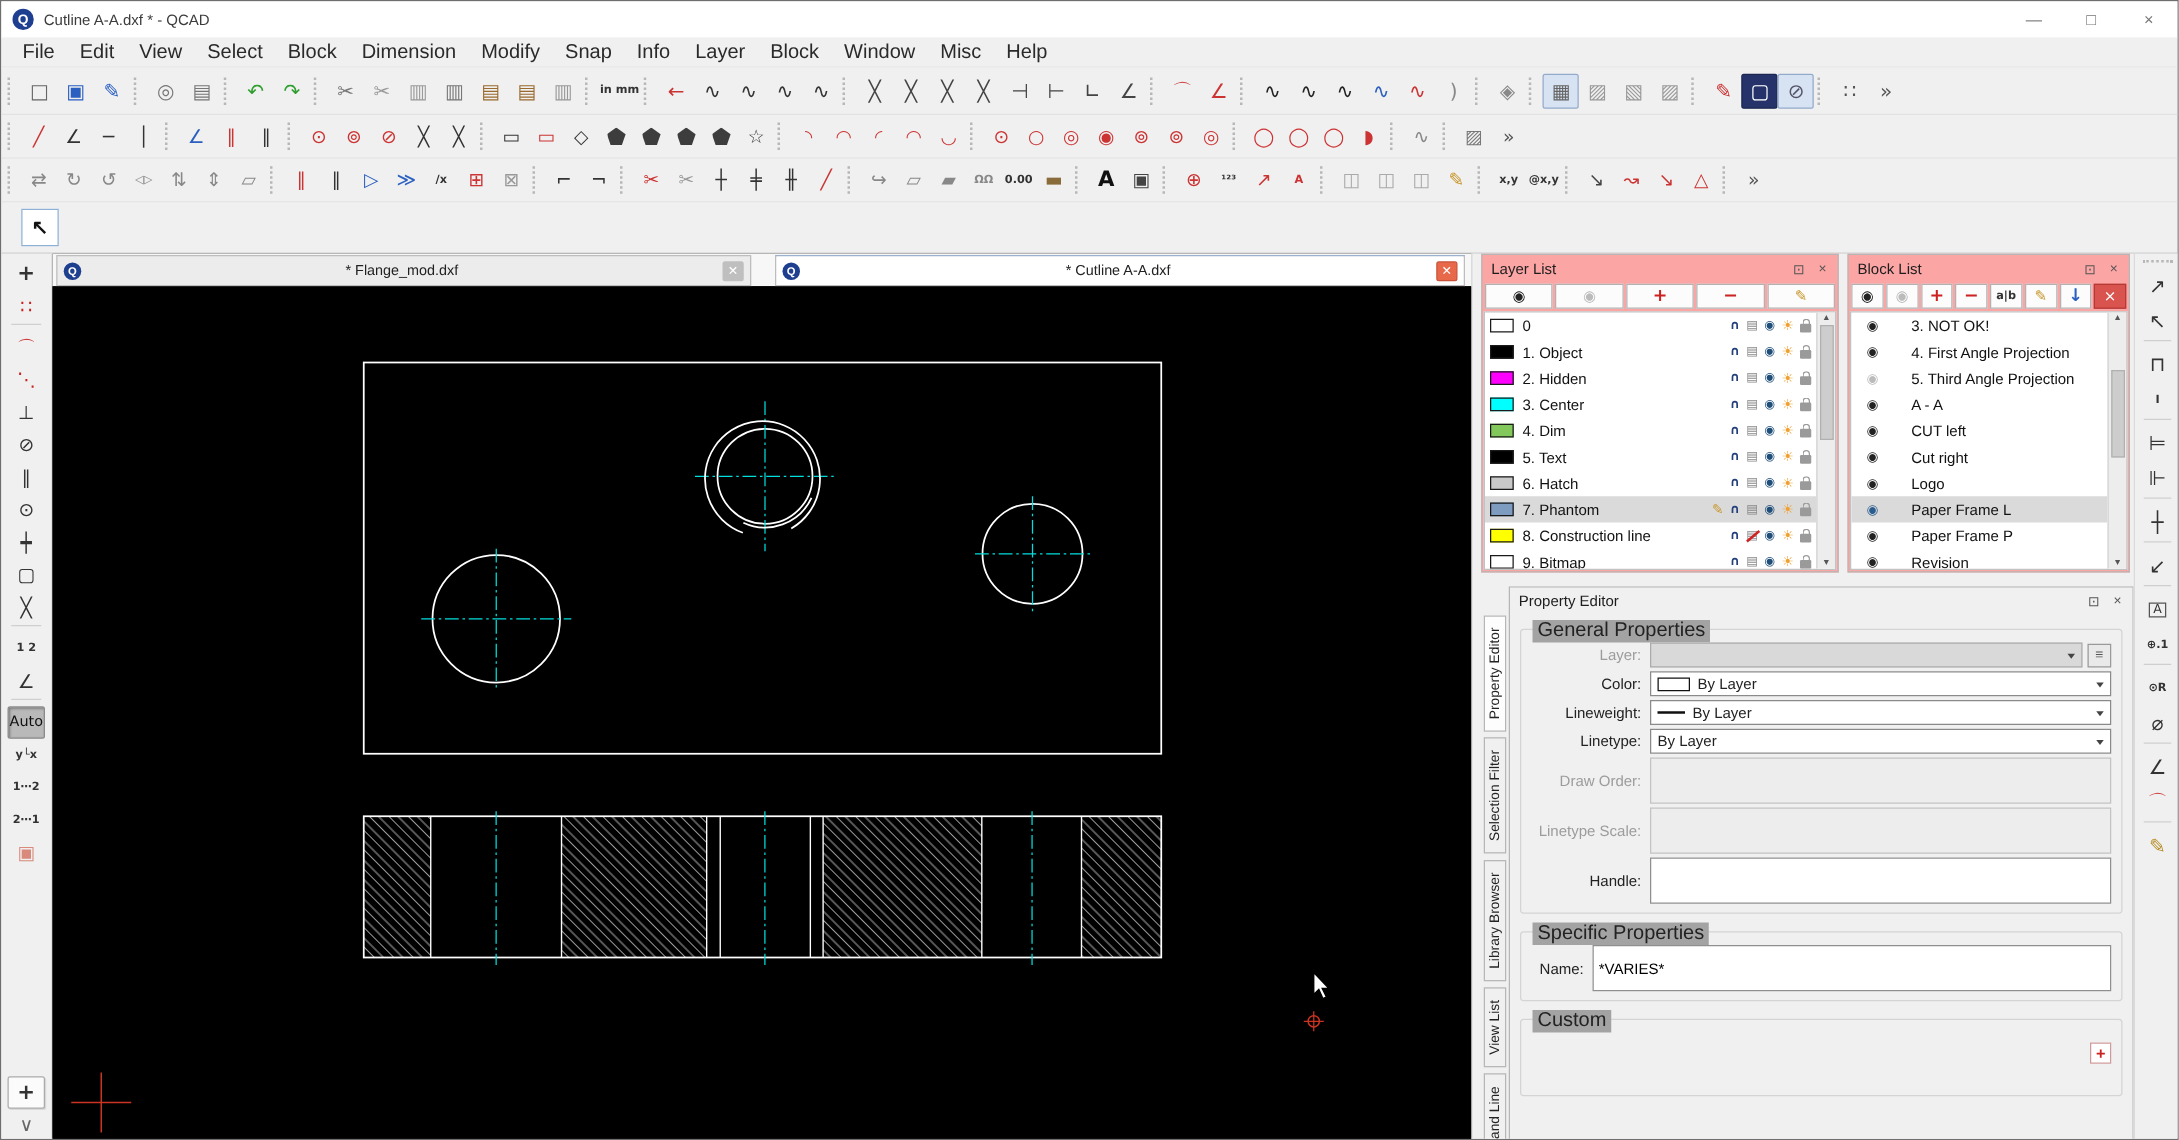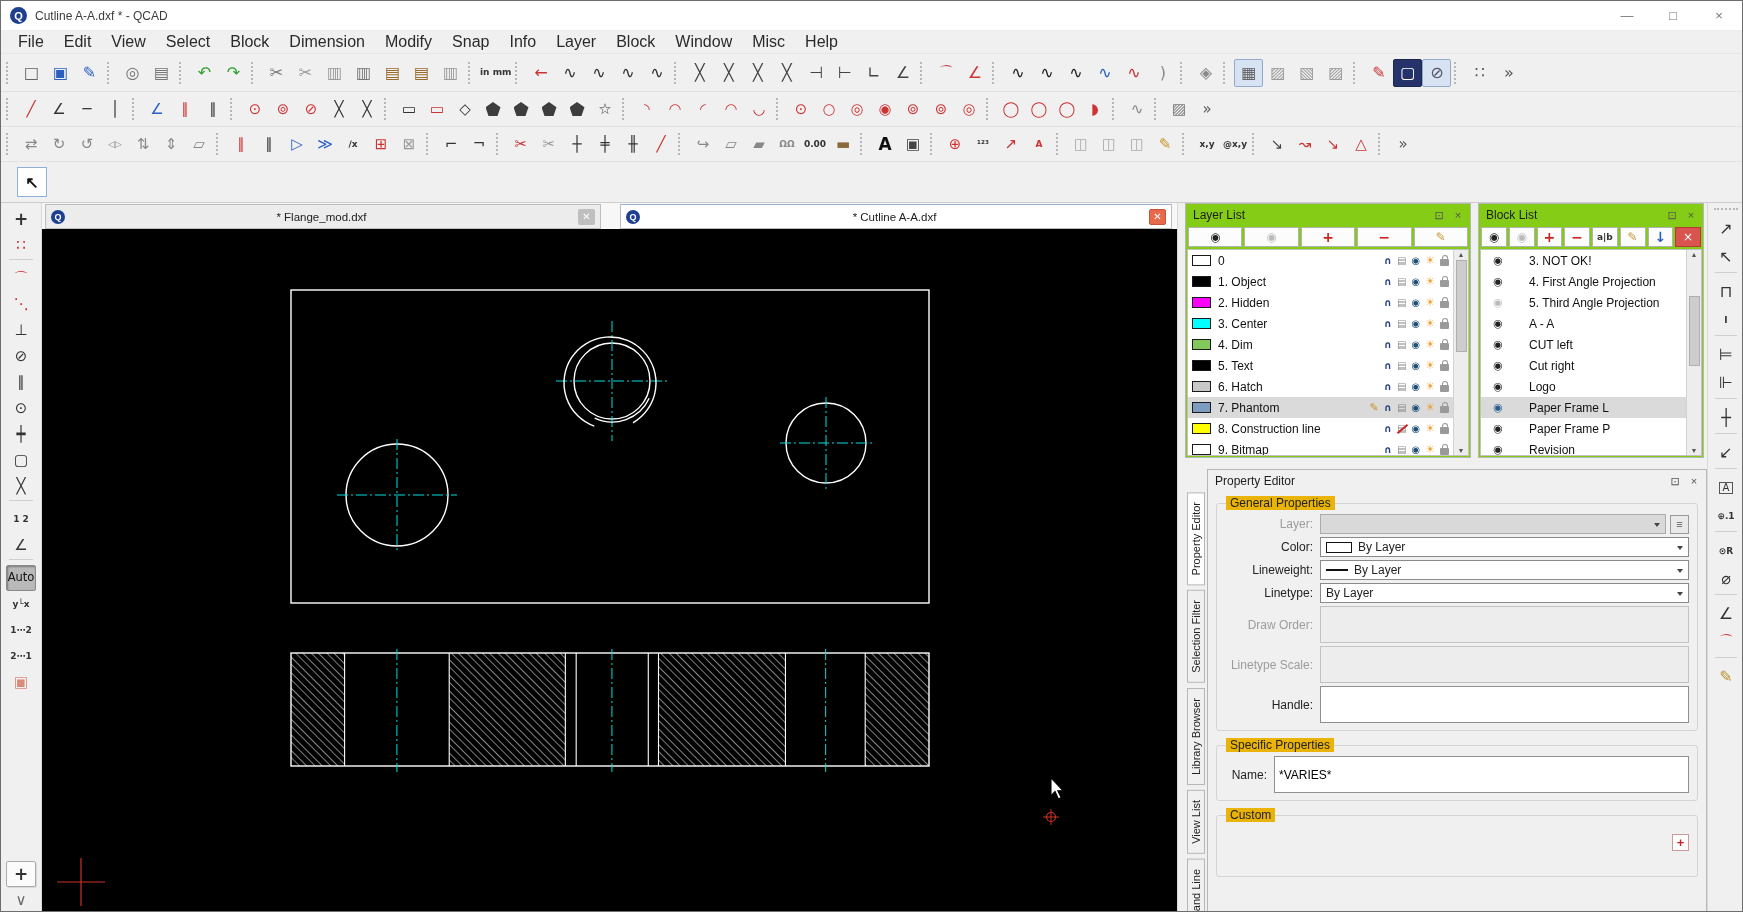--- a/index.html
+++ b/index.html
@@ -58,21 +58,21 @@
   .tlabel{flex:1;text-align:center;font-size:11.5px;color:#222;white-space:nowrap;overflow:hidden}
   .tclose{width:17px;height:16px;background:#bfbfbf;color:#fff;font-size:10px;display:flex;align-items:center;
           justify-content:center;border-radius:2px;flex:none}
   .tab.active .tclose{background:#e8694a;border:1px solid #c8533a}
   .canvas{flex:1;position:relative;background:#000}
   .canvas svg{position:absolute;left:0;top:0}
   .vsplit{width:8px;flex:none;background:#f0f0f0;border-left:1px solid #d8d8d8}
   
   .right{width:522px;flex:none;display:flex;flex-direction:column;background:#f0f0f0}
   .panels-top{height:255px;flex:none;display:flex}
-  .panel{background:#84cc16;border:1px solid #b6b6b6;display:flex;flex-direction:column;overflow:hidden}
+  .panel{background:#fca5a5;border:1px solid #b6b6b6;display:flex;flex-direction:column;overflow:hidden}
   .layer-panel{width:286px;flex:none}
   .pgap{width:7px;flex:none}
   .block-panel{width:226px;flex:none}
   .ptitle{height:22px;flex:none;display:flex;align-items:center;padding:0 4px 0 7px;font-size:12px;color:#1d1d1d}
   .ptbtns{margin-left:auto;display:flex;gap:3px}
   .ptb{width:16px;height:15px;display:flex;align-items:center;justify-content:center;font-size:11px;color:#555}
   .ptools{display:flex;padding:1px 2px;gap:2px;flex:none}
   .pbtn{flex:1;height:20px;border:1px solid #b2b2b2;background:#fcfcfc;display:flex;align-items:center;
         justify-content:center;font-size:12px;font-family:"DejaVu Sans",sans-serif}
   .pbtn.txt{font-size:9px;font-weight:bold}
@@ -111,21 +111,21 @@
   .prop-panel{flex:1;border:1px solid #b6b6b6;background:#f0f0f0;display:flex;flex-direction:column;overflow:hidden}
   .prop-body{padding:5px 6px 0 6px;font-size:12px;color:#222}
   .sel-row{display:flex;align-items:center;margin:3px 0 10px}
   .sel-row label{margin:0 7px 0 2px}
   .combo{flex:1;height:20px;border:1px solid #8a8a8a;background:#fff;display:flex;align-items:center;
          padding:0 5px;position:relative;font-size:12px}
   .combo .carr{position:absolute;right:5px;top:8px;width:0;height:0;border-left:3.5px solid transparent;
          border-right:3.5px solid transparent;border-top:4px solid #444}
   .combo.disabled{background:#d9d9d9;border-color:#ababab}
   .groupbox{border:1px solid #d4d4d4;border-radius:3px;margin:6px 2px 14px;padding:10px 8px 4px;position:relative}
-  .gtitle{position:absolute;top:-8px;left:9px;background:#eab308;padding:0 4px;font-size:12px;color:#222}
+  .gtitle{position:absolute;top:-8px;left:9px;background:#a3a3a3;padding:0 4px;font-size:16px;color:#222}
   .frow{display:flex;align-items:center;margin-bottom:3px}
   .frow>label{width:88px;text-align:right;margin-right:7px;flex:none;font-size:12px;color:#222}
   .frow.dis>label{color:#9c9c9c}
   .finput{flex:1;height:37px;border:1px solid #8f8f8f;background:#fff;padding:0 4px;font-size:12px;
           font-family:"Liberation Sans",sans-serif}
   .finput.disabled{background:#ededed;border-color:#c3c3c3}
   .csw{width:26px;height:11px;border:1px solid #111;margin-right:6px;flex:none}
   .lwline{width:22px;border-top:2px solid #111;margin-right:6px;flex:none}
   .sq-btn{width:19px;height:19px;border:1px solid #9a9a9a;background:#e9e9e9;margin-left:4px;display:flex;
           align-items:center;justify-content:center;font-size:11px;color:#555;flex:none}

